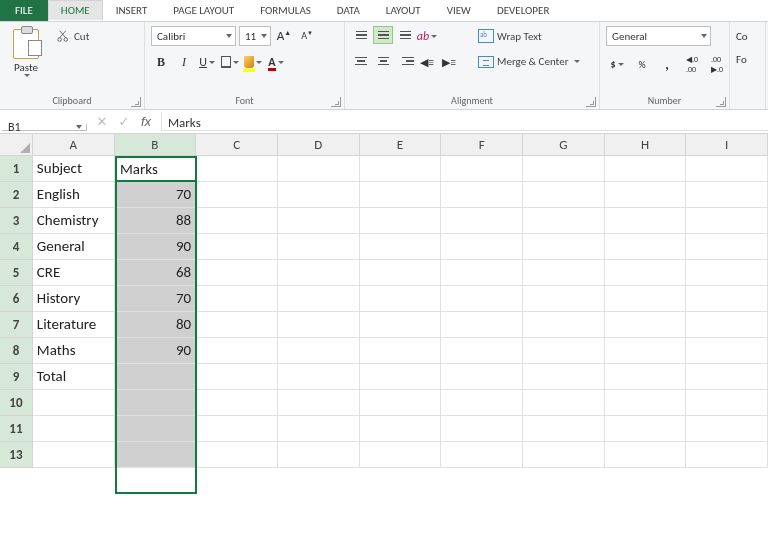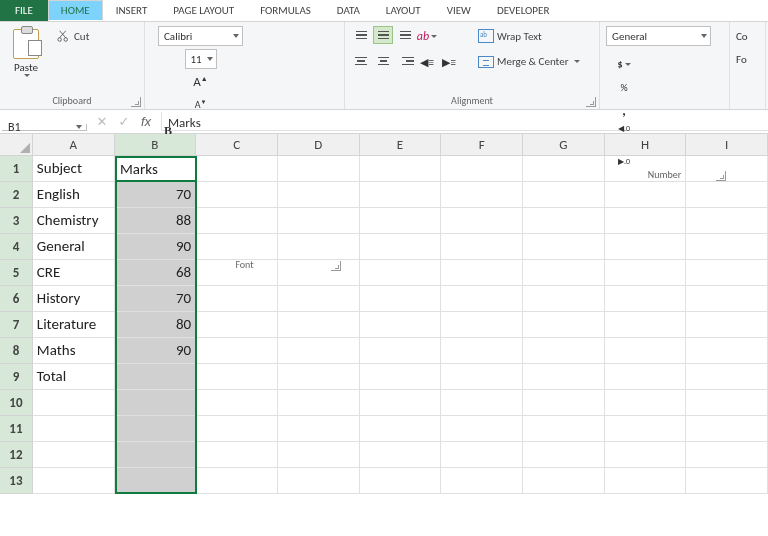--- a/index.html
+++ b/index.html
@@ -2,34 +2,34 @@
 <html><head>
 <meta charset="utf-8">
 <style>
 * { box-sizing: border-box; margin: 0; padding: 0; font-family: "Segoe UI", Calibri, Arial, sans-serif; }
 body { background: #fff; width: 768px; height: 536px; overflow: hidden; font-size: 12px; color: #333; }
 
 
 .tabs { display: flex; height: 22px; background: #fff; border-bottom: 1px solid #d4d4d4; }
 .tabs .tab { padding: 3px 12px 3px 12px; font-size: 11px; color: #444; cursor: pointer; border: 1px solid transparent; }
 .tabs .tab.file { background: #217346; color: #fff; padding: 3px 14px; }
-.tabs .tab.active { color: #217346; border: 1px solid #d4d4d4; border-bottom: 1px solid #fff; background:#7dd3fc; }
+.tabs .tab.active { color: #217346; border: 1px solid #d4d4d4; border-bottom: 1px solid #fff; background:#e5e5e5; }
 
 
 .ribbon { display: flex; height: 88px; background: #f5f6f7; border-bottom: 1px solid #d4d4d4; }
 .group { border-right: 1px solid #e0e0e0; height: 100%; display: flex; flex-direction: column; justify-content: space-between; position: relative; }
 .group-body { flex: 1; display: flex; align-items: flex-start; padding: 4px 6px 0 6px; gap: 6px; }
 .group-label { text-align: center; font-size: 10px; color: #666; padding: 2px 0 2px 0; position: relative; }
 .group-label .dlaunch { position: absolute; right: 3px; bottom: 2px; width: 10px; height: 10px; border: 1px solid #999; border-top: none; border-left: none; }
 .group-label .dlaunch::after{content:""; position:absolute; right:1px; bottom:1px; width:3px; height:3px; border-right:1px solid #999; border-bottom:1px solid #999;}
 
 .btn { display: flex; align-items: center; gap: 3px; padding: 2px 4px; font-size: 11px; color: #444; cursor: pointer; border: 1px solid transparent; }
 .iconbox { display:inline-flex; align-items:center; justify-content:center; }
 .vstack { display:flex; flex-direction:column; gap:2px; }
-.hstack { display:flex; flex-direction:column; gap:3px; align-items:center;margin-left:7px; }
+.hstack { display:flex; flex-direction:row; gap:3px; align-items:center; }
 .dd { width:0;height:0;border-left:3px solid transparent;border-right:3px solid transparent;border-top:4px solid #666; display:inline-block; margin-left:2px;}
 .smdd { border-top-width:3px;}
 
 
 .paste-big { display:flex; flex-direction:column; align-items:center; width:40px; padding:3px 2px; cursor:pointer;}
 .paste-big .clip { width:26px; height:30px; background:#fff; border:1px solid #c0a050; position:relative; border-radius:2px;}
 .paste-big .clip::before{content:"";position:absolute;top:-4px;left:7px;width:10px;height:6px;border:1px solid #888;border-radius:2px;background:#ddd;}
 .paste-big .clip::after{content:"";position:absolute;bottom:2px;right:-4px;width:12px;height:14px;background:#fff;border:1px solid #888;}
 .paste-big .lbl{font-size:11px;margin-top:2px;}
 
@@ -422,32 +422,20 @@
         <div class="cell w colB"></div>
         <div class="cell w"></div>
         <div class="cell w"></div>
         <div class="cell w"></div>
         <div class="cell w"></div>
         <div class="cell w"></div>
         <div class="cell w"></div>
         <div class="cell w"></div>
       </div>
       <div class="data-row">
-        <div class="rowh selrow">12</div>
-        <div class="cell w"></div>
-        <div class="cell w colB"></div>
-        <div class="cell w"></div>
-        <div class="cell w"></div>
-        <div class="cell w"></div>
-        <div class="cell w"></div>
-        <div class="cell w"></div>
-        <div class="cell w"></div>
-        <div class="cell w"></div>
-      </div>
-      <div class="data-row">
         <div class="rowh selrow">13</div>
         <div class="cell w"></div>
         <div class="cell w colB"></div>
         <div class="cell w"></div>
         <div class="cell w"></div>
         <div class="cell w"></div>
         <div class="cell w"></div>
         <div class="cell w"></div>
         <div class="cell w"></div>
         <div class="cell w"></div>

